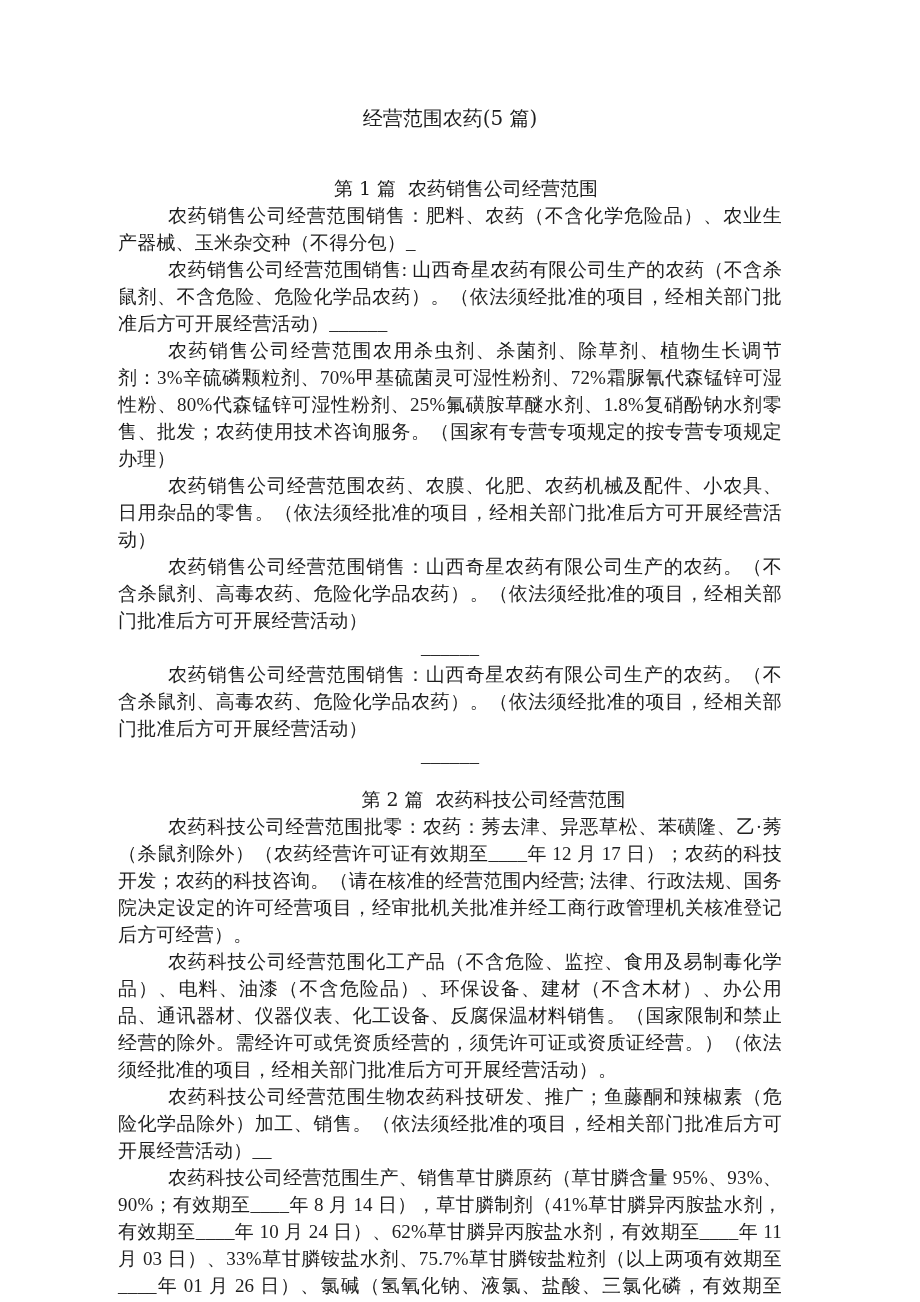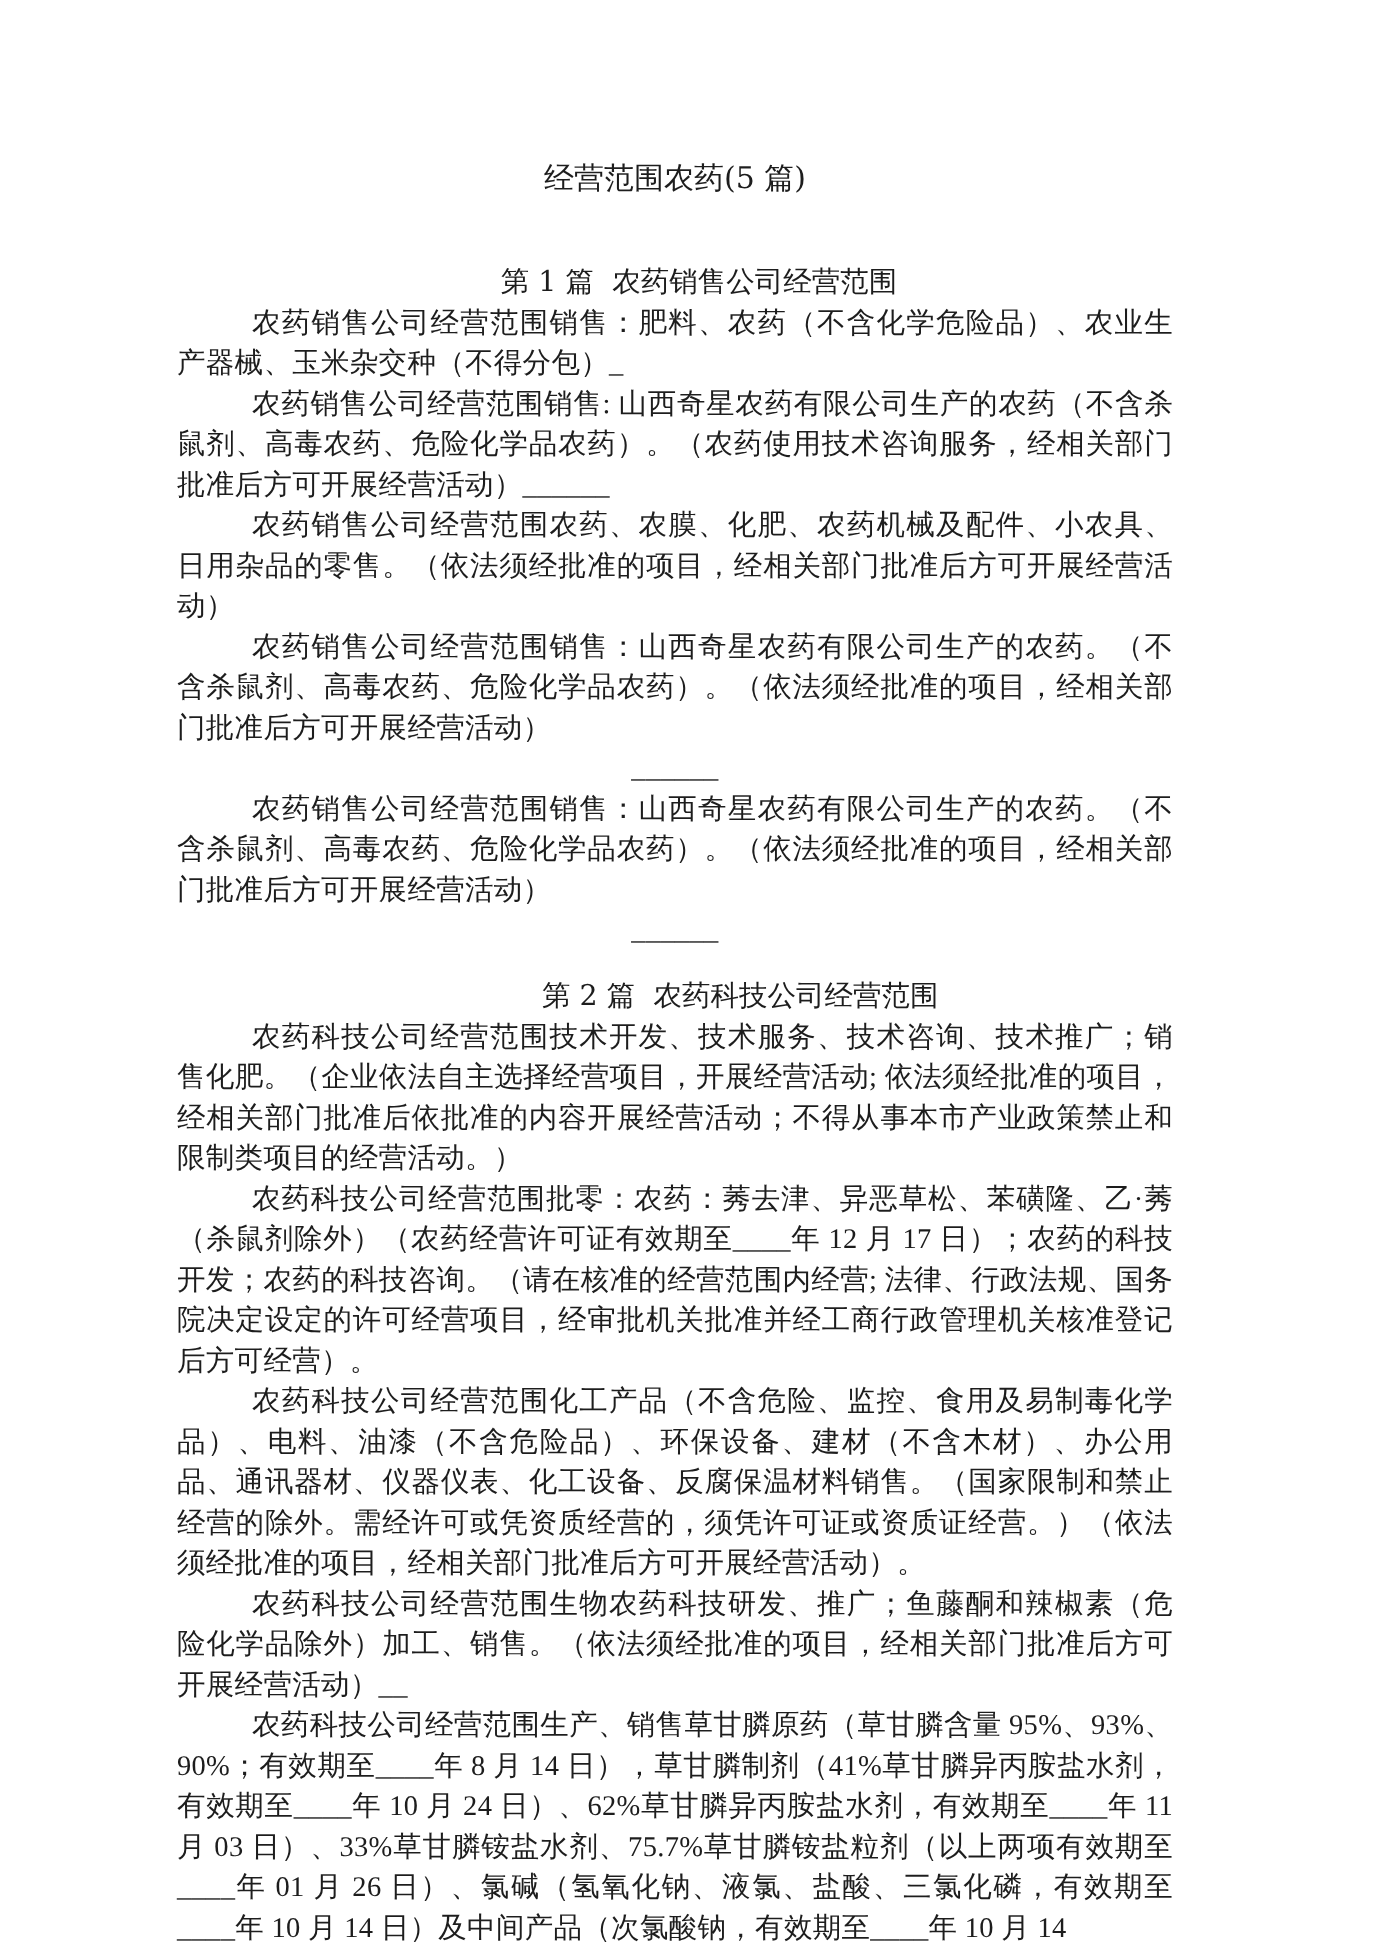--- a/index.html
+++ b/index.html
@@ -55,28 +55,28 @@
 </head>
 <body>
 
 <div class="page">
 
   <p class="doc-title">经营范围农药(5 篇)</p>
 
   <p class="section-heading s1-heading">第 1 篇  农药销售公司经营范围</p>
 
   <p class="para">农药销售公司经营范围销售：肥料、农药（不含化学危险品）、农业生产器械、玉米杂交种（不得分包）_</p>
-  <p class="para">农药销售公司经营范围销售: 山西奇星农药有限公司生产的农药（不含杀鼠剂、高毒农药、危险化学品农药）。（农药使用技术咨询服务，经相关部门批准后方可开展经营活动）______</p>
+  <p class="para">农药销售公司经营范围销售: 山西奇星农药有限公司生产的农药（不含杀鼠剂、不含危险、危险化学品农药）。（依法须经批准的项目，经相关部门批准后方可开展经营活动）______</p>
+  <p class="para">农药销售公司经营范围农用杀虫剂、杀菌剂、除草剂、植物生长调节剂：3%辛硫磷颗粒剂、70%甲基硫菌灵可湿性粉剂、72%霜脲氰代森锰锌可湿性粉、80%代森锰锌可湿性粉剂、25%氟磺胺草醚水剂、1.8%复硝酚钠水剂零售、批发；农药使用技术咨询服务。（国家有专营专项规定的按专营专项规定办理）</p>
   <p class="para">农药销售公司经营范围农药、农膜、化肥、农药机械及配件、小农具、日用杂品的零售。（依法须经批准的项目，经相关部门批准后方可开展经营活动）</p>
   <p class="para">农药销售公司经营范围销售：山西奇星农药有限公司生产的农药。（不含杀鼠剂、高毒农药、危险化学品农药）。（依法须经批准的项目，经相关部门批准后方可开展经营活动）</p>
   <p class="para blank-line">______</p>
   <p class="para">农药销售公司经营范围销售：山西奇星农药有限公司生产的农药。（不含杀鼠剂、高毒农药、危险化学品农药）。（依法须经批准的项目，经相关部门批准后方可开展经营活动）</p>
   <p class="para blank-line">______</p>
 
   <p class="section-heading s2-heading">第 2 篇  农药科技公司经营范围</p>
 
-  <p class="para">农药科技公司经营范围技术开发、技术服务、技术咨询、技术推广；销售化肥。（企业依法自主选择经营项目，开展经营活动; 依法须经批准的项目，经相关部门批准后依批准的内容开展经营活动；不得从事本市产业政策禁止和限制类项目的经营活动。）</p>
   <p class="para">农药科技公司经营范围批零：农药：莠去津、异恶草松、苯磺隆、乙·莠（杀鼠剂除外）（农药经营许可证有效期至____年 12 月 17 日）；农药的科技开发；农药的科技咨询。（请在核准的经营范围内经营; 法律、行政法规、国务院决定设定的许可经营项目，经审批机关批准并经工商行政管理机关核准登记后方可经营）。</p>
   <p class="para">农药科技公司经营范围化工产品（不含危险、监控、食用及易制毒化学品）、电料、油漆（不含危险品）、环保设备、建材（不含木材）、办公用品、通讯器材、仪器仪表、化工设备、反腐保温材料销售。（国家限制和禁止经营的除外。需经许可或凭资质经营的，须凭许可证或资质证经营。）（依法须经批准的项目，经相关部门批准后方可开展经营活动）。</p>
   <p class="para">农药科技公司经营范围生物农药科技研发、推广；鱼藤酮和辣椒素（危险化学品除外）加工、销售。（依法须经批准的项目，经相关部门批准后方可开展经营活动）__</p>
   <p class="para">农药科技公司经营范围生产、销售草甘膦原药（草甘膦含量 95%、93%、90%；有效期至____年 8 月 14 日），草甘膦制剂（41%草甘膦异丙胺盐水剂，有效期至____年 10 月 24 日）、62%草甘膦异丙胺盐水剂，有效期至____年 11 月 03 日）、33%草甘膦铵盐水剂、75.7%草甘膦铵盐粒剂（以上两项有效期至____年 01 月 26 日）、氯碱（氢氧化钠、液氯、盐酸、三氯化磷，有效期至____年 10 月 14 日）及中间产品（次氯酸钠，有效期至____年 10 月 14</p>
 
 </div>
 
 </body></html>

